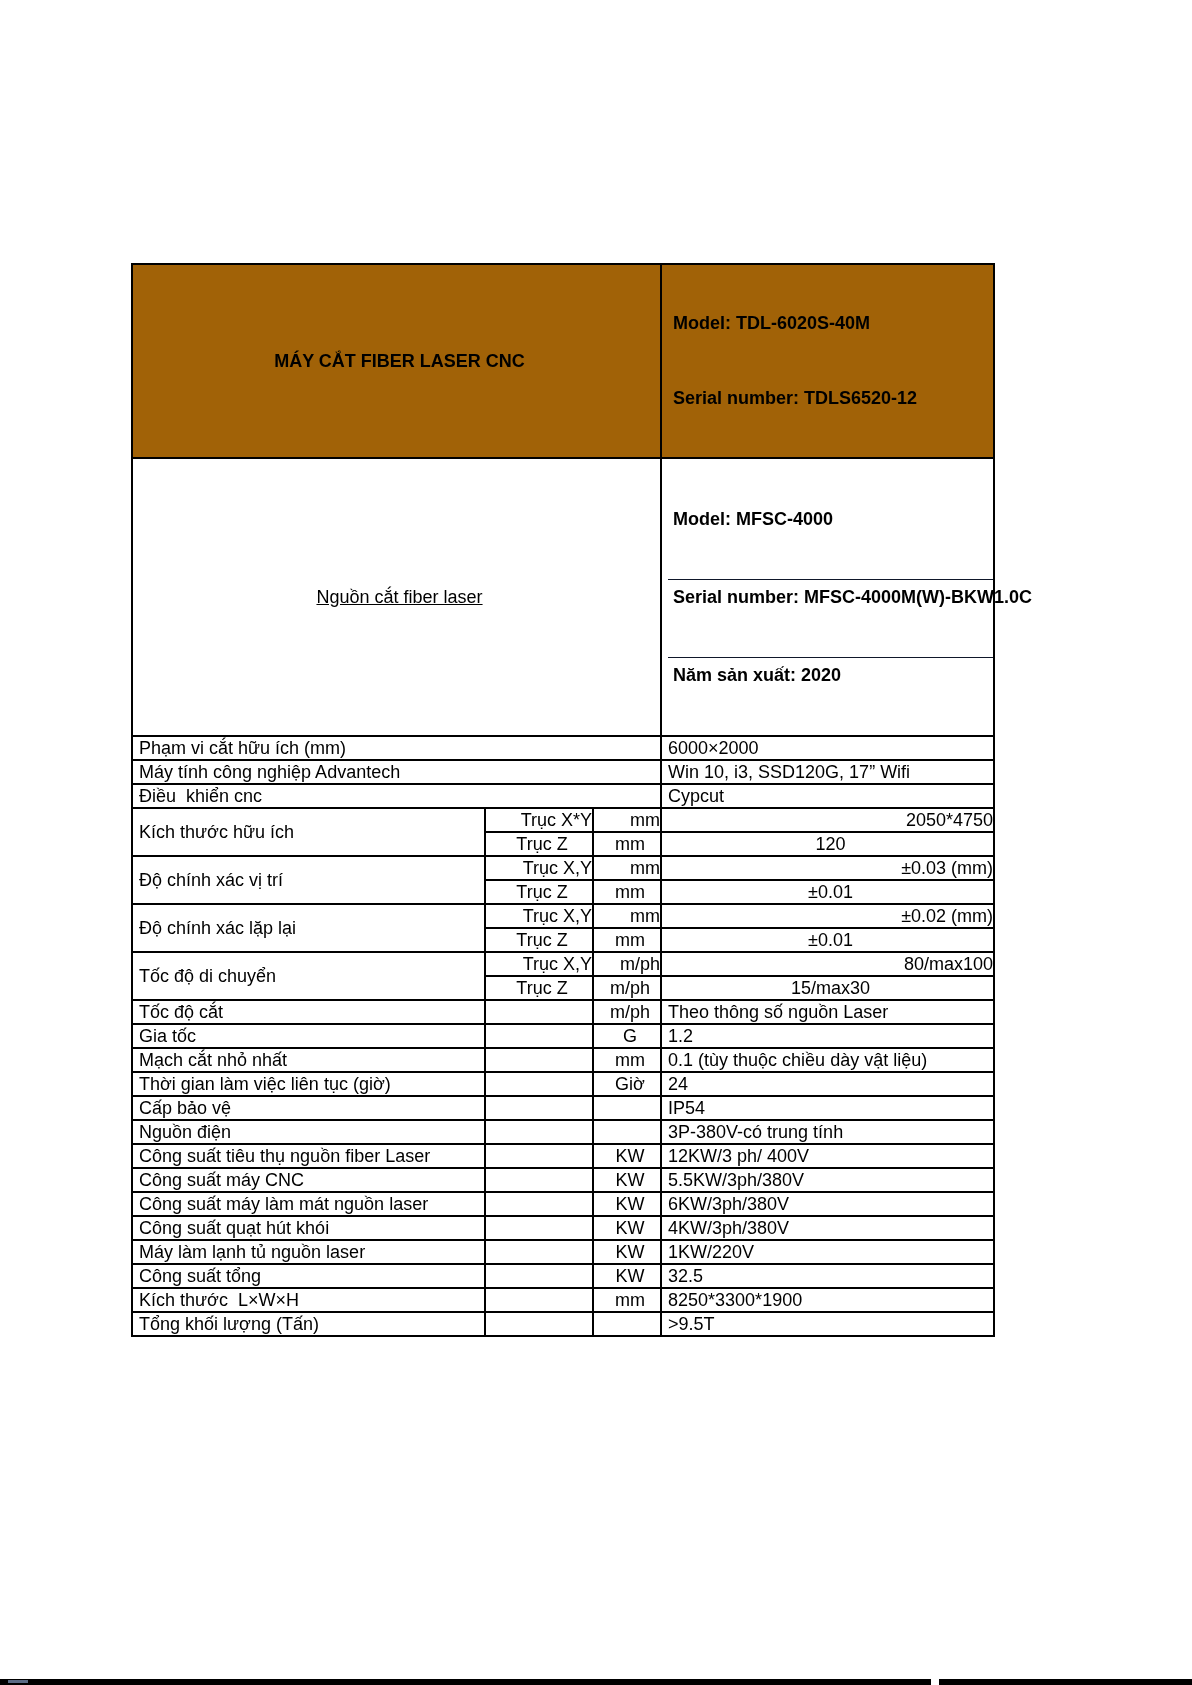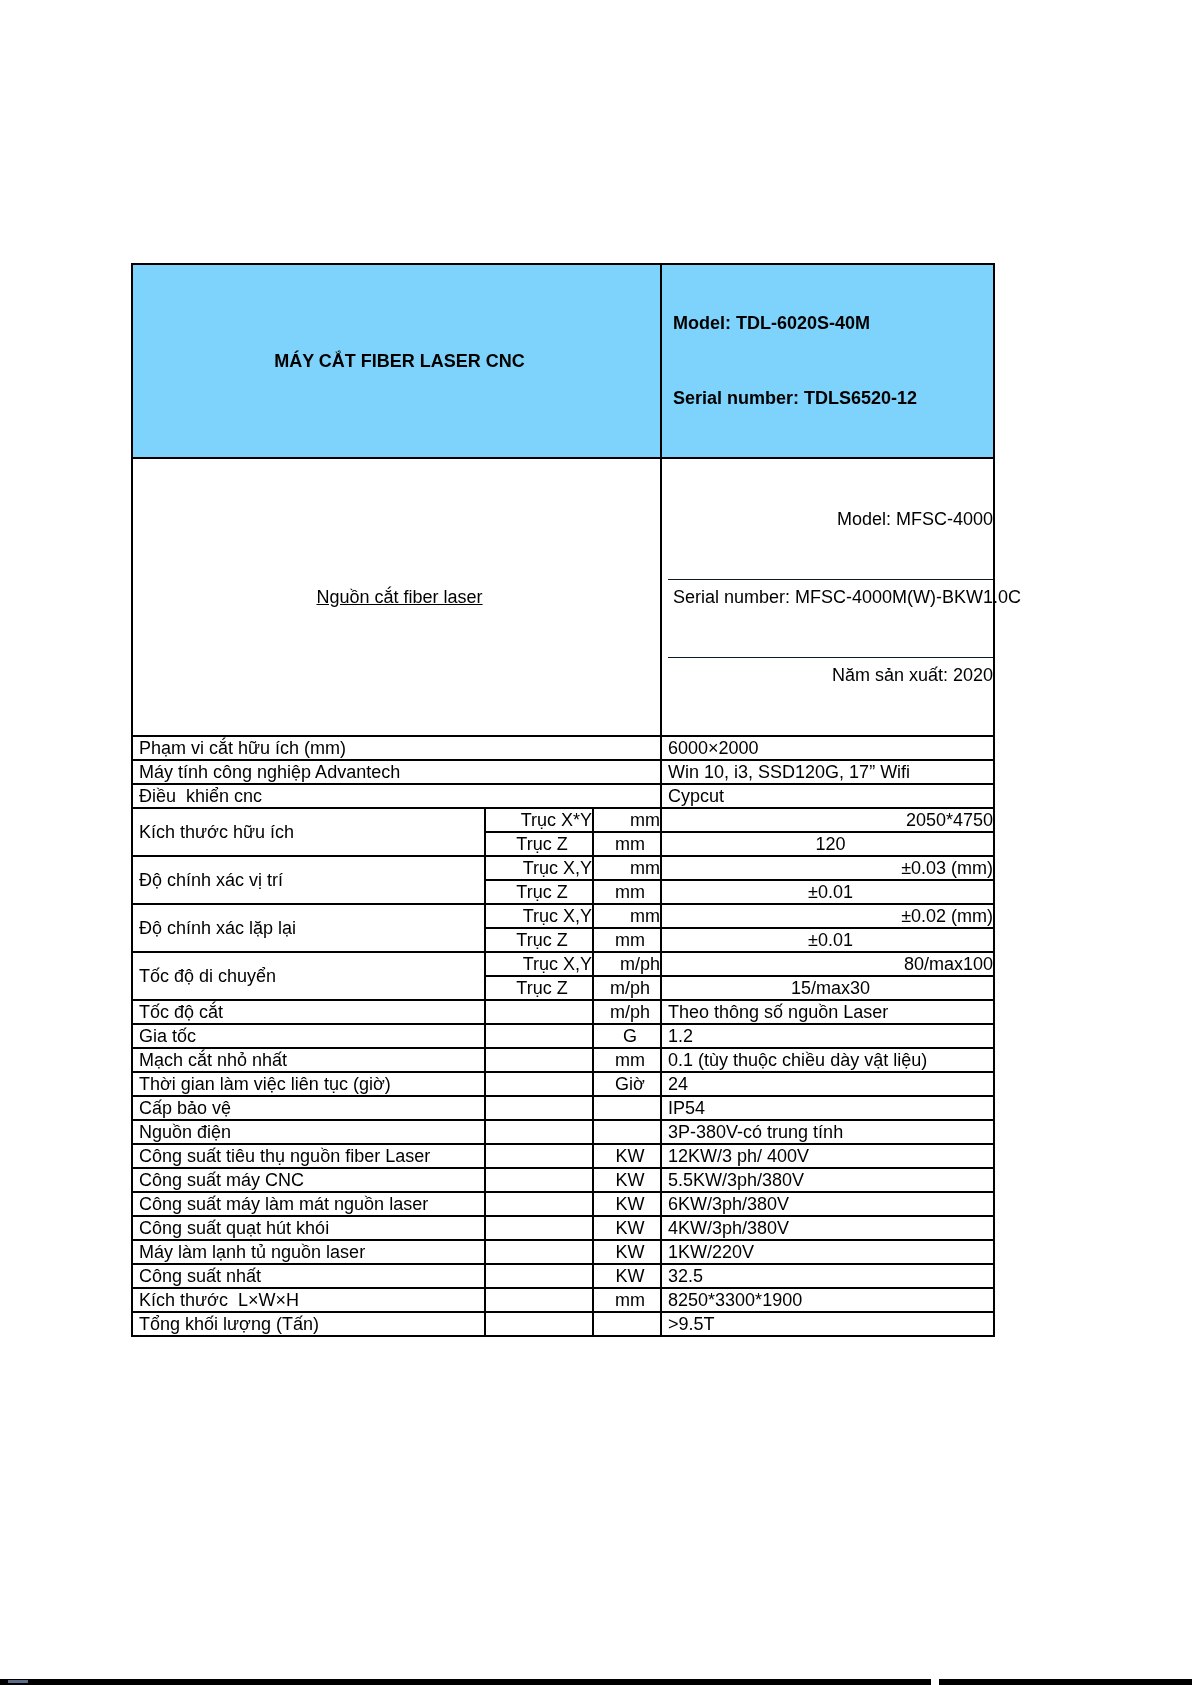--- a/index.html
+++ b/index.html
@@ -13,26 +13,26 @@
     border-collapse:collapse;table-layout:fixed;
   }
   table.spec td{
     border:2px solid #000;
     padding:0 0 0 6px;
     font-size:18px;
     vertical-align:middle;
     white-space:pre;
     overflow:visible;
   }
-  td.hdr{background:#7dd3fc;}
+  td.hdr{background:#a16207;}
   td.hdr-left{text-align:center;font-weight:bold;padding:0;margin-left:40px;}
   td.hdr-right{font-weight:bold;padding:0;}
   .hline{height:33px;line-height:33px;padding-left:5px;}
   td.src-label{text-align:center;padding:0;text-decoration:underline;}
-  td.src-right{padding:0;font-weight:normal;text-align:right;}
+  td.src-right{padding:0;font-weight:bold;}
   .srcline{height:36px;line-height:36px;padding-left:5px;}
   .srcline + .srcline{border-top:1px solid #0f172a;height:35px;line-height:35px;}
   tr.row{height:24px;}
   td.axis{padding-left:8px;}
   td.unit{text-align:center;padding:0 6px 0 0;}
   td.val{padding-left:5px;}
   td.thin-b{border-bottom-width:1px;text-align:right;}
   td.thin-t{border-top-width:1px;text-align:center;}
   .botbar{position:absolute;background:#000;height:6px;top:1679px;}
   .botbar.left{left:0;width:931px;}
@@ -191,21 +191,21 @@
         <td class="unit">KW</td>
         <td class="val">4KW/3ph/380V</td>
       </tr>
       <tr class="row">
         <td>Máy làm lạnh tủ nguồn laser</td>
         <td></td>
         <td class="unit">KW</td>
         <td class="val">1KW/220V</td>
       </tr>
       <tr class="row">
-        <td>Công suất nhất</td>
+        <td>Công suất tổng</td>
         <td></td>
         <td class="unit">KW</td>
         <td class="val">32.5</td>
       </tr>
       <tr class="row">
         <td>Kích thước  L×W×H</td>
         <td></td>
         <td class="unit">mm</td>
         <td class="val">8250*3300*1900</td>
       </tr>

